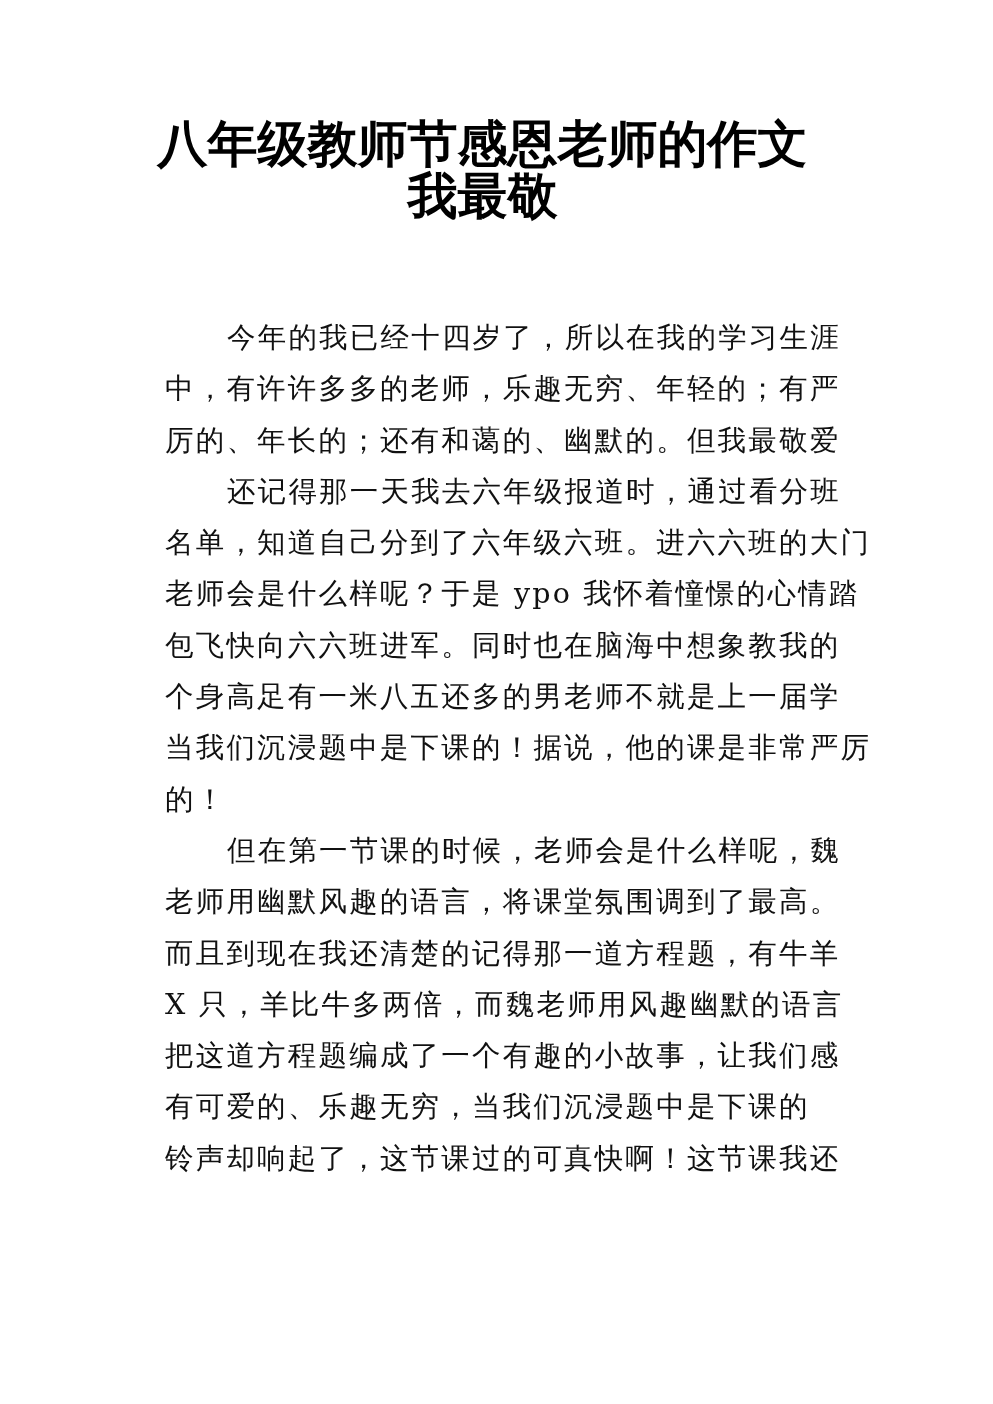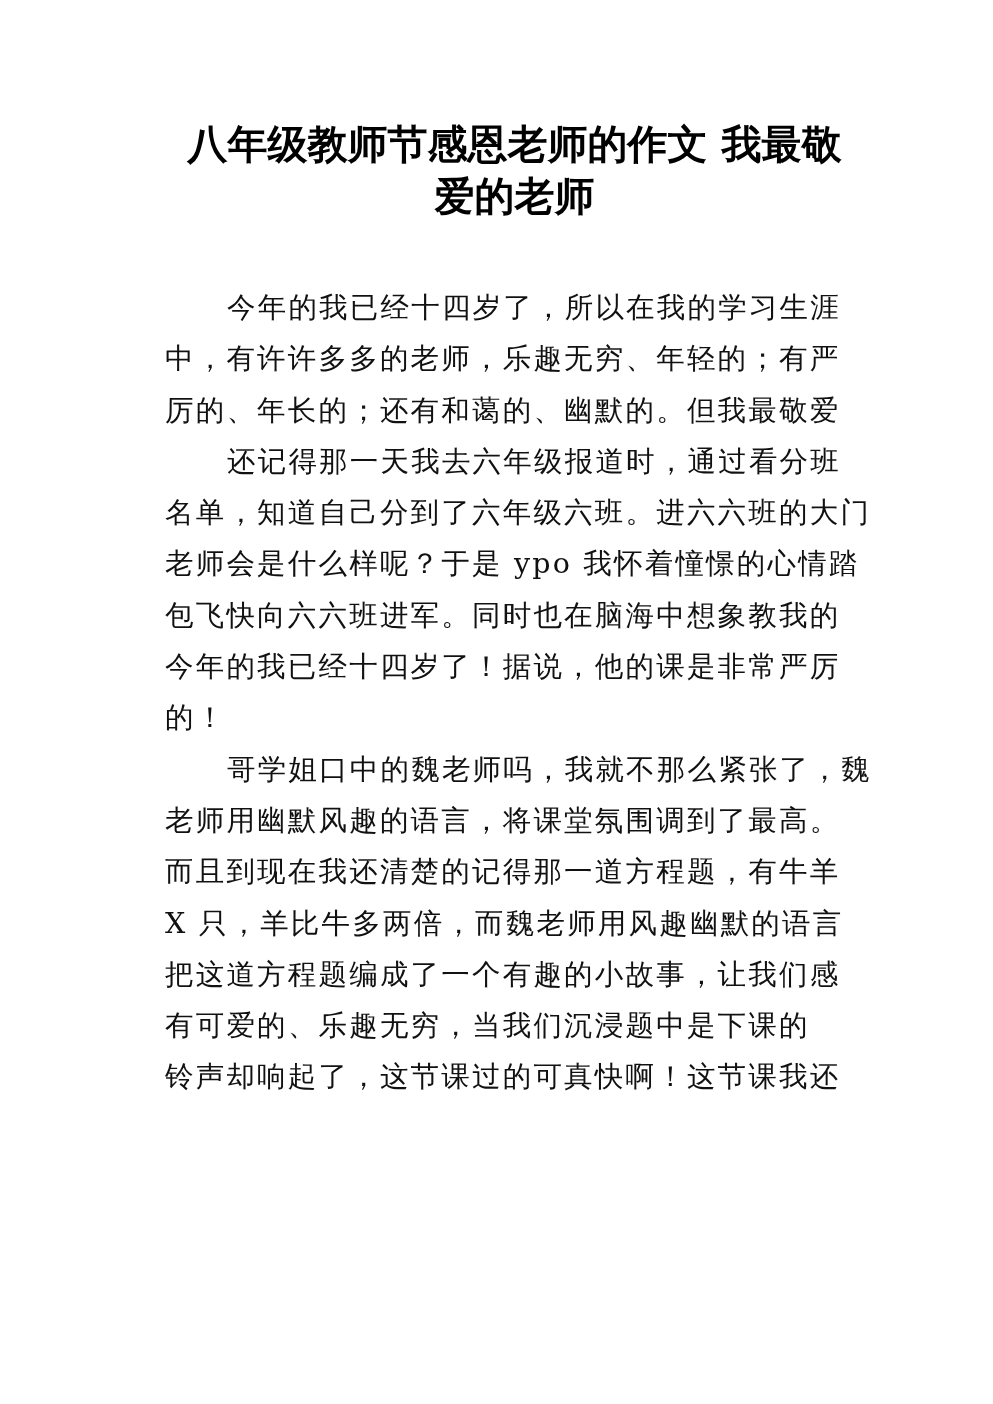--- a/index.html
+++ b/index.html
@@ -1,44 +1,44 @@
 <!DOCTYPE html>
 <html><head>
 <meta charset="utf-8">
 <style>
   html, body { margin: 0; padding: 0; background: #ffffff; }
   body { width: 993px; height: 1404px; position: relative; overflow: hidden;
          font-family: "DejaVu Serif", "Liberation Serif", serif; color: #111; }
-  .title { position: absolute; left: 168px; width: 693px; top: 118px; text-align: center;
+  .title { position: absolute; left: 136px; width: 693px; top: 118px; text-align: center;
            font-family: "DejaVu Sans", "Liberation Sans", sans-serif; font-weight: bold;
-           font-size: 40px; line-height: 52px; color: #000; letter-spacing: 0px; }
+           font-size: 50px; line-height: 52px; color: #000; letter-spacing: 0px; }
   .title span { display: block; }
-  .body { position: absolute; left: 165px; top: 282px; width: 665px; }
+  .body { position: absolute; left: 165px; top: 312px; width: 665px; }
   .line { display: block; height: 51.3px; line-height: 51.3px; font-size: 28.5px;
           white-space: nowrap; letter-spacing: 2.2px; }
   .indent { padding-left: 62px; }
 </style>
 </head>
 <body>
 
 <div class="title">
   <span>八年级教师节感恩老师的作文  我最敬</span>
-  <span>爱的老师</span>
 </div>
 
 <div class="body">
   <span class="line indent">今年的我已经十四岁了，所以在我的学习生涯</span>
   <span class="line">中，有许许多多的老师，乐趣无穷、年轻的；有严</span>
   <span class="line">厉的、年长的；还有和蔼的、幽默的。但我最敬爱</span>
   <span class="line indent">还记得那一天我去六年级报道时，通过看分班</span>
   <span class="line">名单，知道自己分到了六年级六班。进六六班的大门</span>
   <span class="line">老师会是什么样呢？于是 ypo 我怀着憧憬的心情踏</span>
   <span class="line">包飞快向六六班进军。同时也在脑海中想象教我的</span>
-  <span class="line">今年的我已经十四岁了！据说，他的课是非常严厉</span>
+  <span class="line">个身高足有一米八五还多的男老师不就是上一届学</span>
+  <span class="line">当我们沉浸题中是下课的！据说，他的课是非常严厉</span>
   <span class="line">的！</span>
-  <span class="line indent">哥学姐口中的魏老师吗，我就不那么紧张了，魏</span>
+  <span class="line indent">但在第一节课的时候，老师会是什么样呢，魏</span>
   <span class="line">老师用幽默风趣的语言，将课堂氛围调到了最高。</span>
   <span class="line">而且到现在我还清楚的记得那一道方程题，有牛羊</span>
   <span class="line">X 只，羊比牛多两倍，而魏老师用风趣幽默的语言</span>
   <span class="line">把这道方程题编成了一个有趣的小故事，让我们感</span>
   <span class="line">有可爱的、乐趣无穷，当我们沉浸题中是下课的</span>
   <span class="line">铃声却响起了，这节课过的可真快啊！这节课我还</span>
 </div>
 
 </body></html>

